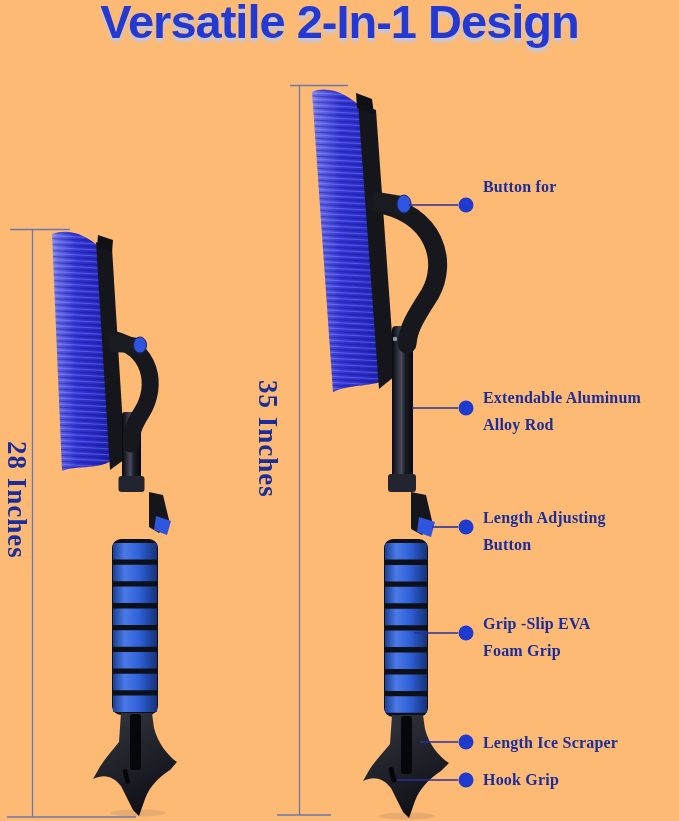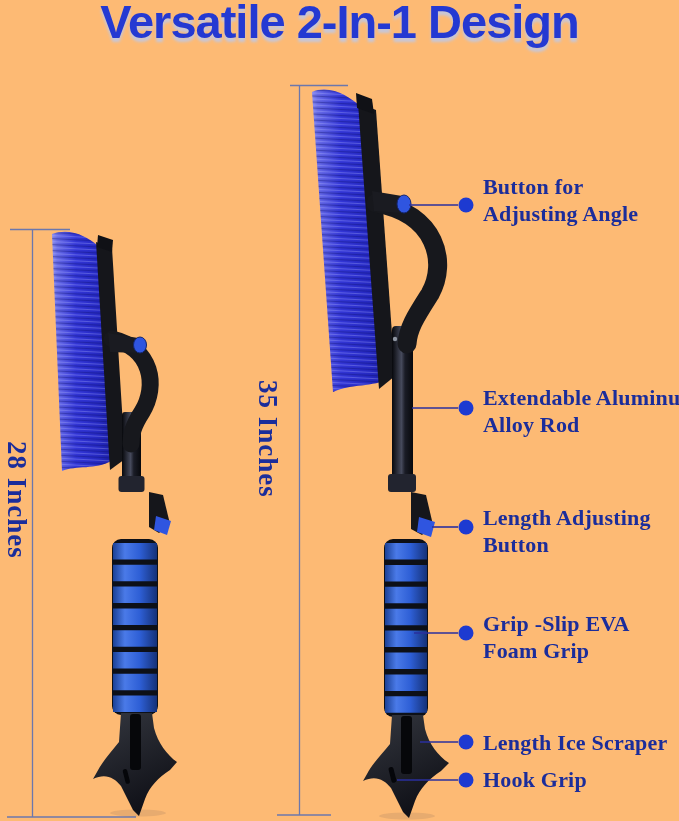--- a/index.html
+++ b/index.html
@@ -2,21 +2,21 @@
 <html><head>
 <meta charset="utf-8">
 <style>
   html,body{margin:0;padding:0;background:#fff;}
   .stage{position:relative;width:679px;height:821px;background:#fdba74;overflow:hidden;
          font-family:"Liberation Serif",serif;}
   h1.title{position:absolute;top:-6px;left:0;width:679px;margin:0;text-align:center;
            font-family:"Liberation Sans",sans-serif;font-weight:700;font-size:47px;
            letter-spacing:-1px;color:#2439d2;text-shadow:0 4px 3px #c6c7da;}
   svg.art{position:absolute;left:0;top:0;}
-  .callout{position:absolute;left:483px;color:#1b2d9b;font-size:22px;line-height:27px;
+  .callout{position:absolute;left:483px;color:#1b2d9b;font-size:16px;line-height:27px;
            font-weight:600;letter-spacing:.2px;white-space:nowrap;}
   .callout span{display:block;}
   .dim-label{position:absolute;writing-mode:vertical-rl;text-orientation:mixed;
              color:#1b2d9b;font-size:27px;font-weight:600;letter-spacing:1px;}
   .dim-label.short{left:1px;top:441px;}
   .dim-label.long{left:252px;top:380px;}
 </style>
 </head>
 <body>
 
@@ -152,21 +152,20 @@
           <circle cx="466" cy="780" r="7.5" stroke="none"></circle>
       </g>
     </g>
   </svg>
 
   <div class="dim-label short">28 Inches</div>
   <div class="dim-label long">35 Inches</div>
 
   <div class="callout" style="top:173px">
     <span>Button for</span>
-    <span>Adjusting Angle</span>
   </div>
   <div class="callout" style="top:384px">
     <span>Extendable Aluminum</span>
     <span>Alloy Rod</span>
   </div>
   <div class="callout" style="top:504px">
     <span>Length Adjusting</span>
     <span>Button</span>
   </div>
   <div class="callout" style="top:610px">

